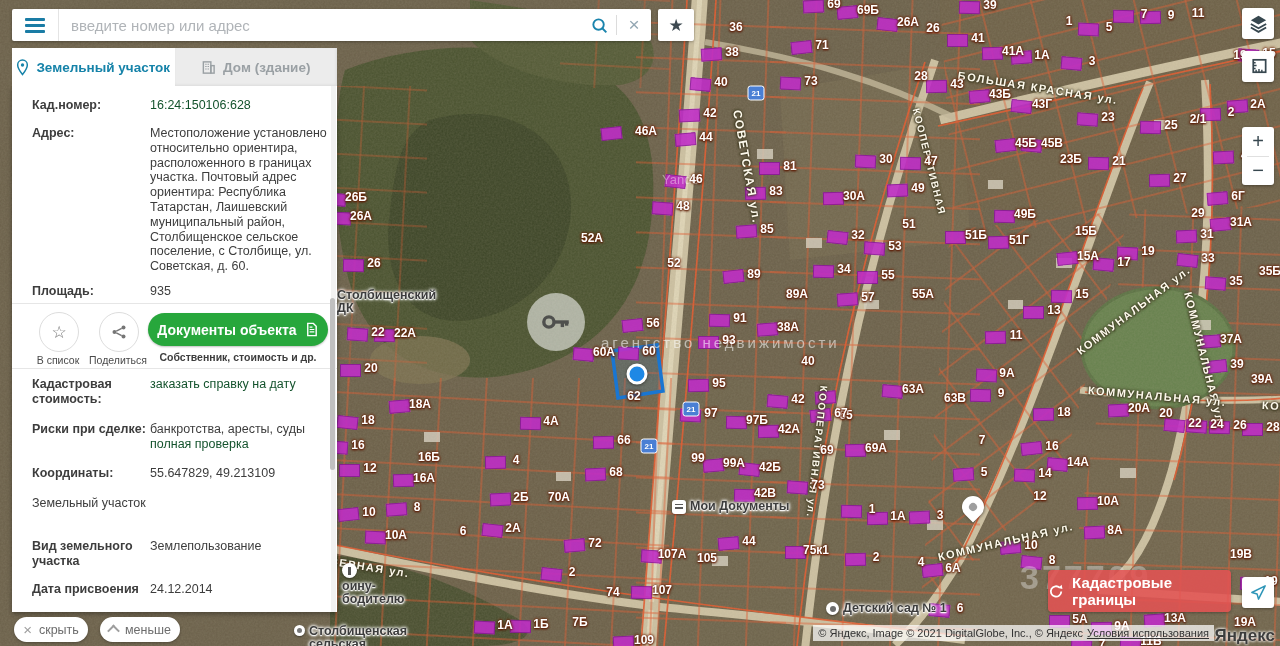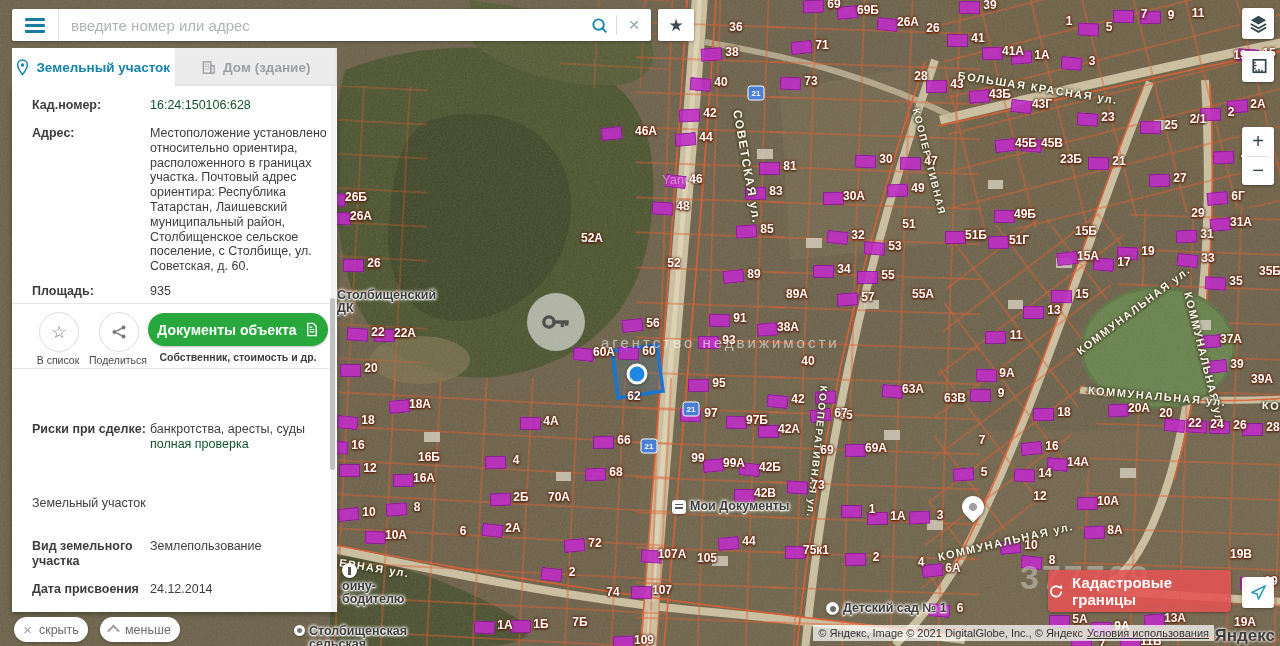--- a/index.html
+++ b/index.html
@@ -636,24 +636,32 @@
     <button class="greenbtn">
       <span>Документы объекта</span>
       <svg width="15" height="15" viewBox="0 0 16 16">
           <path d="M4 1.5h6l3 3v10H4z" fill="none" stroke="#fff" stroke-width="1.5"></path>
           <path d="M6 8h5M6 10.5h5M6 5.5h3" stroke="#fff" stroke-width="1.2"></path>
         </svg>
     </button>
     <div class="greensub">Собственник, стоимость и др.</div>
     <div class="hr" style="top:282px;"></div>
 
+    <div class="prow" style="top:291px;">
+      <div class="plab">Кадастровая стоимость:</div>
+      <div class="pval"><span class="link">заказать справку на дату</span></div>
+    </div>
     <div class="prow" style="top:336px;">
       <div class="plab">Риски при сделке:</div>
       <div class="pval"><span>банкротства, аресты, суды</span><br>
         <span class="link">полная проверка</span></div>
+    </div>
+    <div class="prow" style="top:380px;">
+      <div class="plab">Координаты:</div>
+      <div class="pval">55.647829, 49.213109</div>
     </div>
     <div class="prow" style="top:410px;">
       <div class="pval">Земельный участок</div>
     </div>
     <div class="prow" style="top:453px;">
       <div class="plab">Вид земельного участка</div>
       <div class="pval">Землепользование</div>
     </div>
     <div class="prow" style="top:496px;">
       <div class="plab">Дата присвоения</div>

